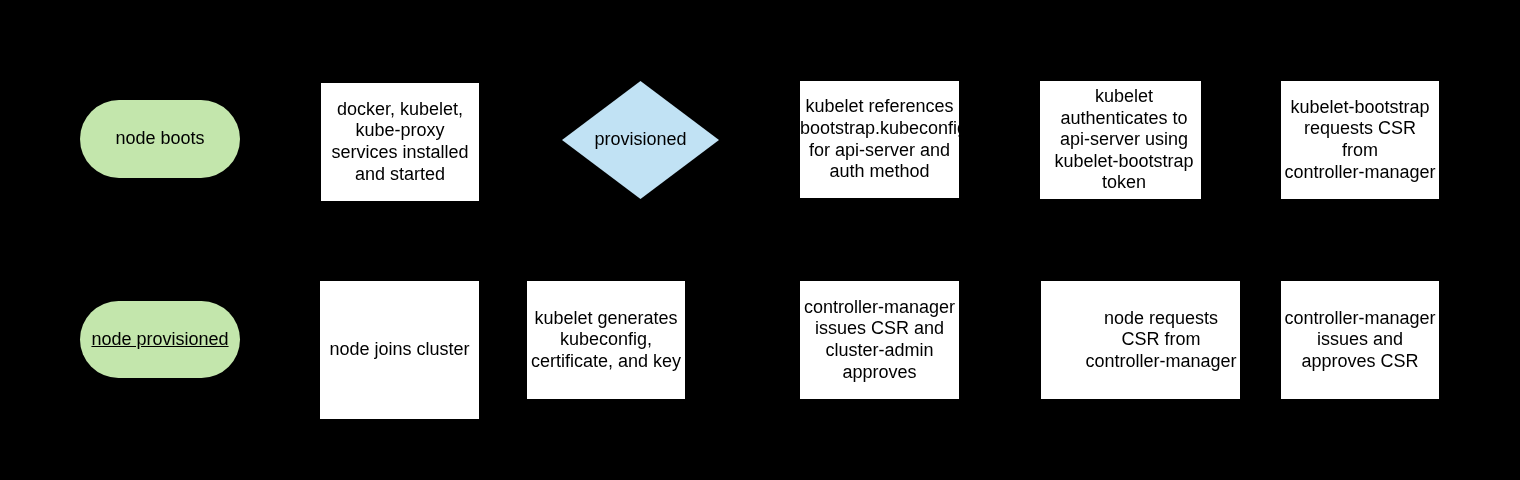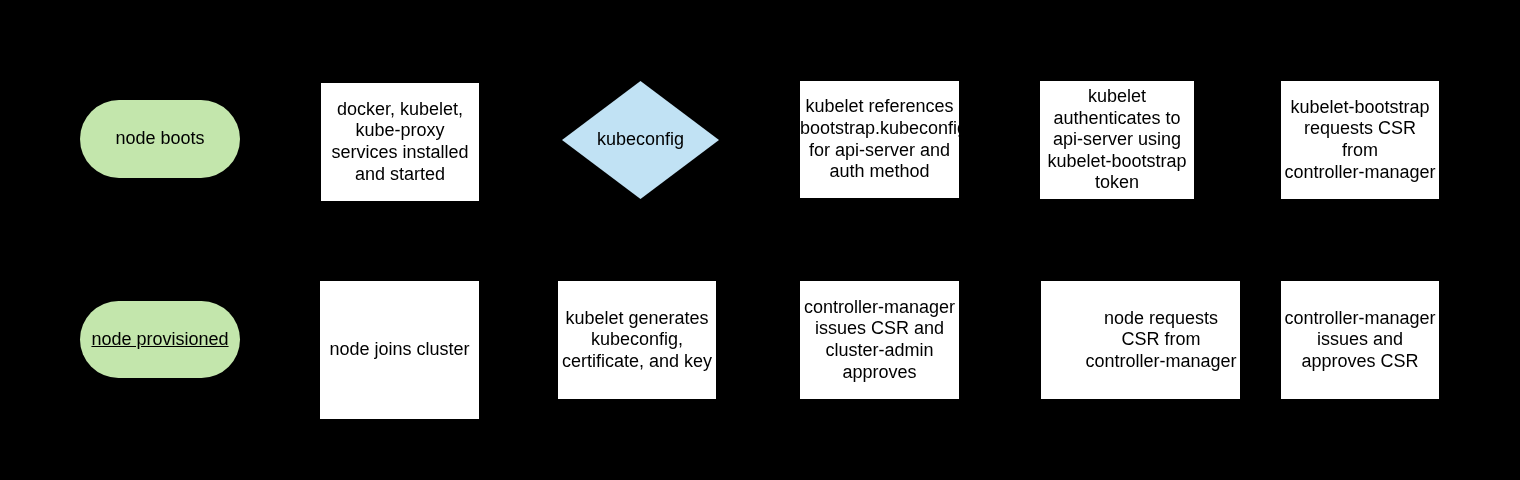--- a/index.html
+++ b/index.html
@@ -41,26 +41,26 @@
   }
   .decision {
     background: var(--decision-fill, #c1e2f4);
     clip-path: polygon(50% 0, 100% 50%, 50% 100%, 0 50%);
   }
   
   .n0  { left: 80px;   top: 100px; width: 160px; height: 78px;  }
   .n1  { left: 321px;  top: 83px;  width: 158px; height: 118px; }
   .n2  { left: 562px;  top: 81px;  width: 157px; height: 118px; }
   .n3  { left: 800px;  top: 81px;  width: 159px; height: 117px; }
-  .n4  { left: 1040px; top: 81px;  width: 154px; height: 118px; }
+  .n4  { left: 1040px; top: 81px;  width: 154px; height: 118px; padding-left: 7px; }
   .n5  { left: 1281px; top: 81px;  width: 158px; height: 118px; }
   
   .n6  { left: 80px;   top: 301px; width: 160px; height: 77px; text-decoration: underline;  }
   .n7  { left: 320px;  top: 281px; width: 159px; height: 138px; }
-  .n8  { left: 558px;  top: 281px; width: 158px; height: 118px; }
+  .n8  { left: 527px;  top: 281px; width: 158px; height: 118px; }
   .n9  { left: 800px;  top: 281px; width: 159px; height: 118px; }
   .n10 { left: 1041px; top: 281px; width: 158px; height: 118px; padding-left: 41px; }
   .n11 { left: 1281px; top: 281px; width: 158px; height: 118px; }
 </style>
 </head>
 <body>
 
 <div class="canvas">
 
   <div class="node terminator n0">
@@ -68,21 +68,21 @@
   </div>
 
   <div class="node process n1">
     <span class="label">docker, kubelet,
 kube-proxy
 services installed
 and started</span>
   </div>
 
   <div class="node decision n2">
-    <span class="label">kubeconfig</span>
+    <span class="label">provisioned</span>
   </div>
 
   <div class="node process n3">
     <span class="label">kubelet references
 bootstrap.kubeconfig
 for api-server and
 auth method</span>
   </div>
 
   <div class="node process n4">

